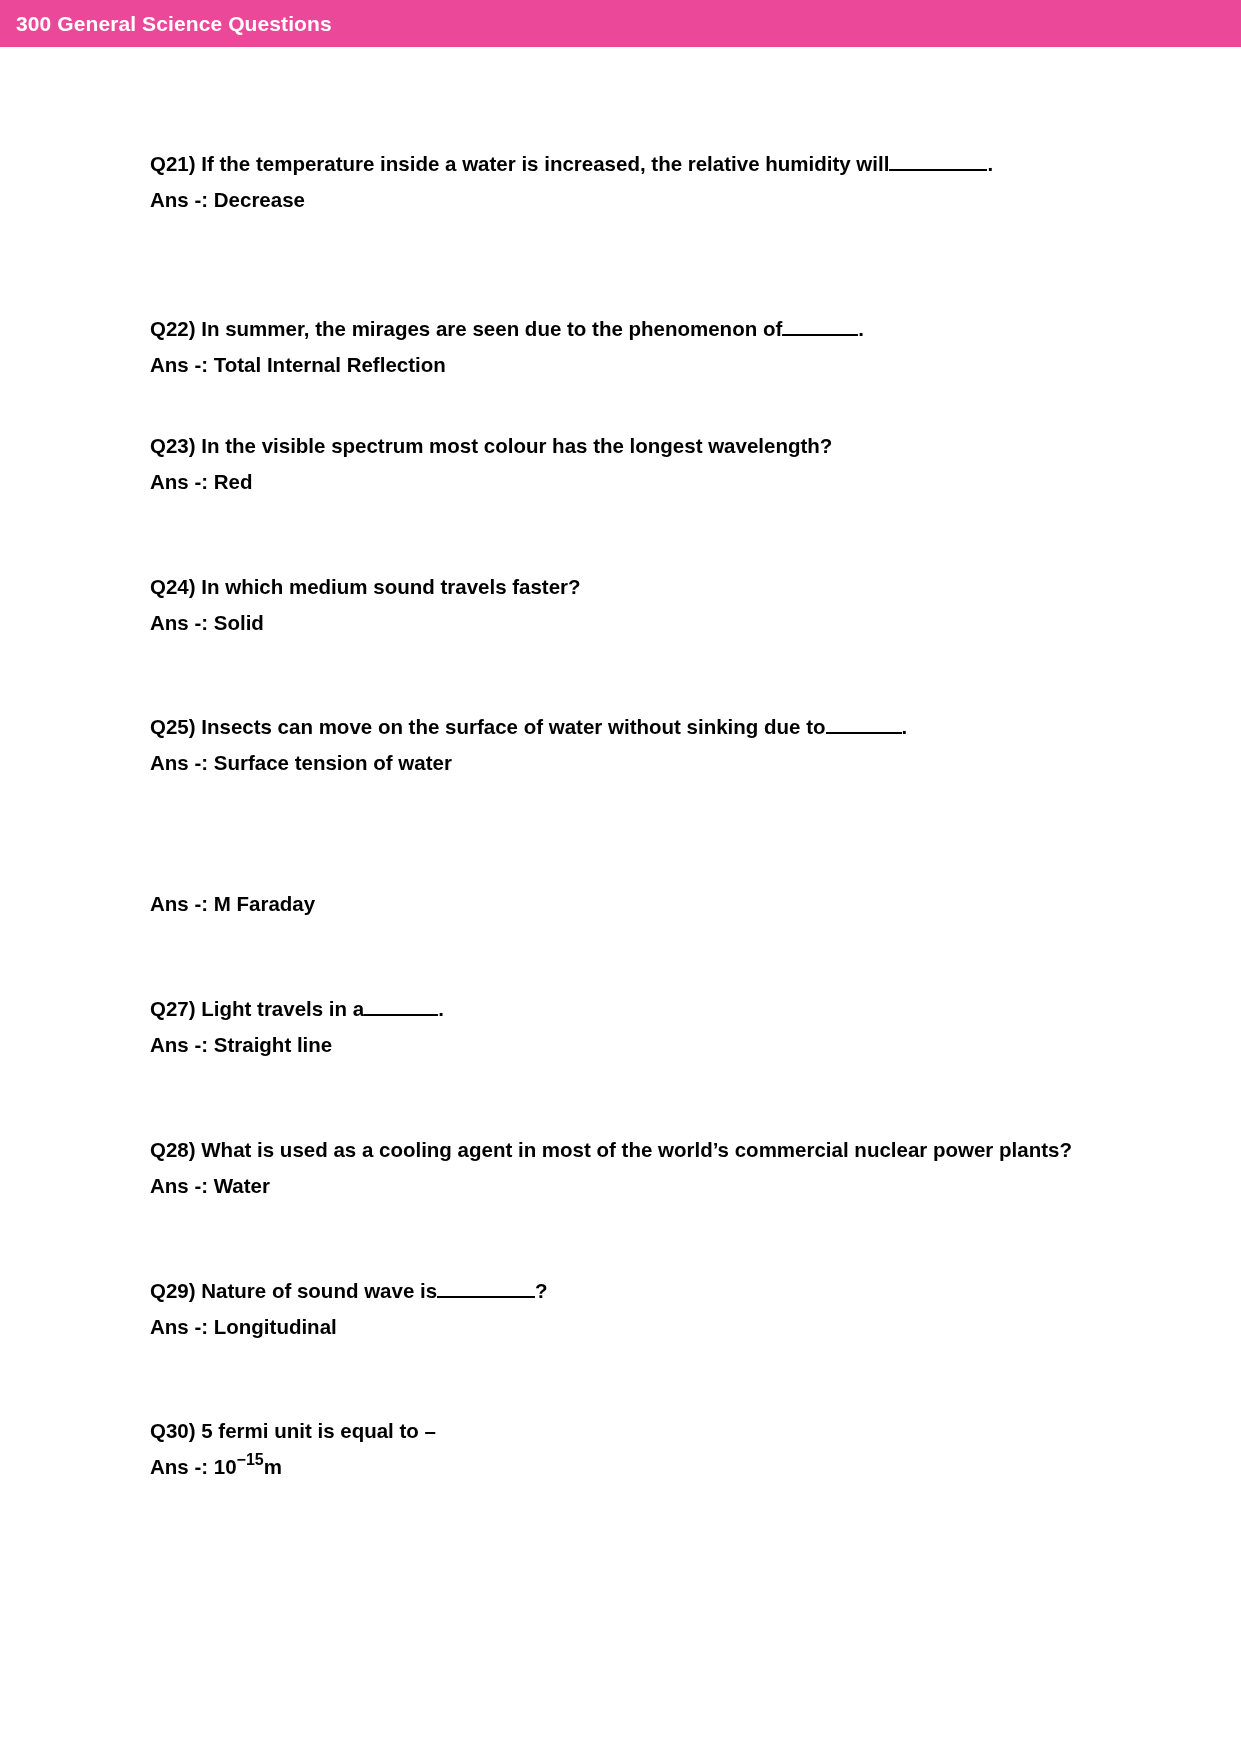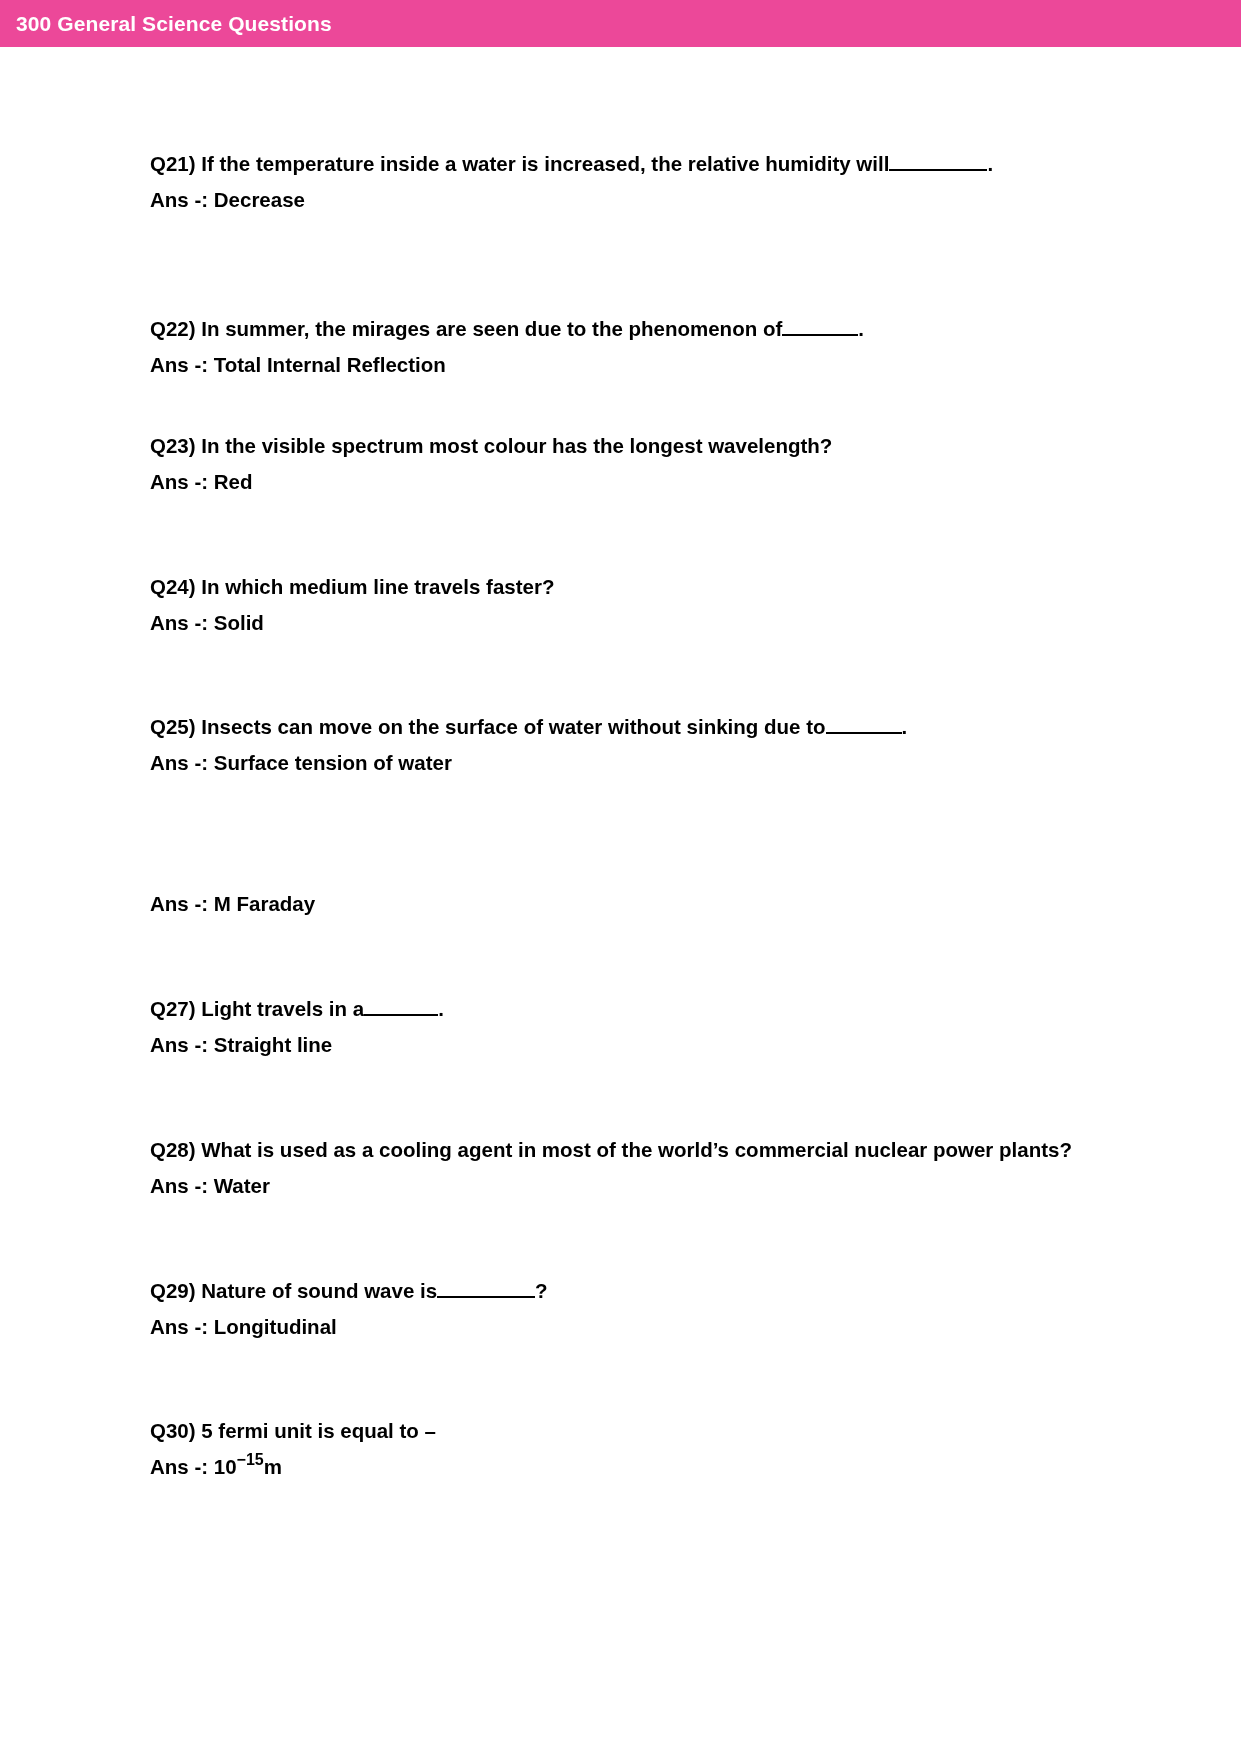--- a/index.html
+++ b/index.html
@@ -87,21 +87,21 @@
     <div class="question"><span>Q22) In summer, the mirages are seen due to the phenomenon of</span><span class="blank" style="width:76px;"></span><span>.</span></div>
     <div class="answer">Ans -: Total Internal Reflection</div>
   </div>
 
   <div class="qa-item" style="top:433px;">
     <div class="question"><span>Q23) In the visible spectrum most colour has the longest wavelength?</span></div>
     <div class="answer">Ans -: Red</div>
   </div>
 
   <div class="qa-item" style="top:574px;">
-    <div class="question"><span>Q24) In which medium line travels faster?</span></div>
+    <div class="question"><span>Q24) In which medium sound travels faster?</span></div>
     <div class="answer">Ans -: Solid</div>
   </div>
 
   <div class="qa-item" style="top:714px;">
     <div class="question"><span>Q25) Insects can move on the surface of water without sinking due to</span><span class="blank" style="width:76px;"></span><span>.</span></div>
     <div class="answer">Ans -: Surface tension of water</div>
   </div>
 
   <div class="qa-item" style="top:855px;">
     <div class="answer">Ans -: M Faraday</div>

